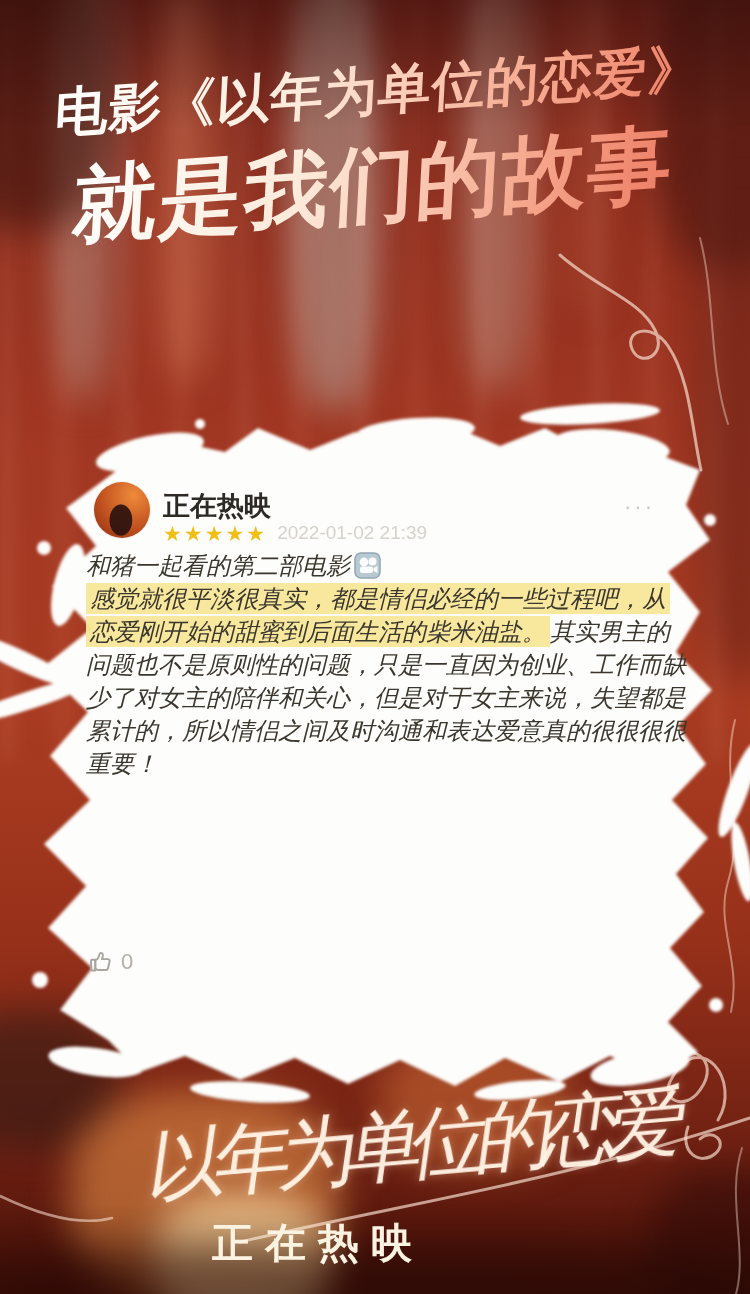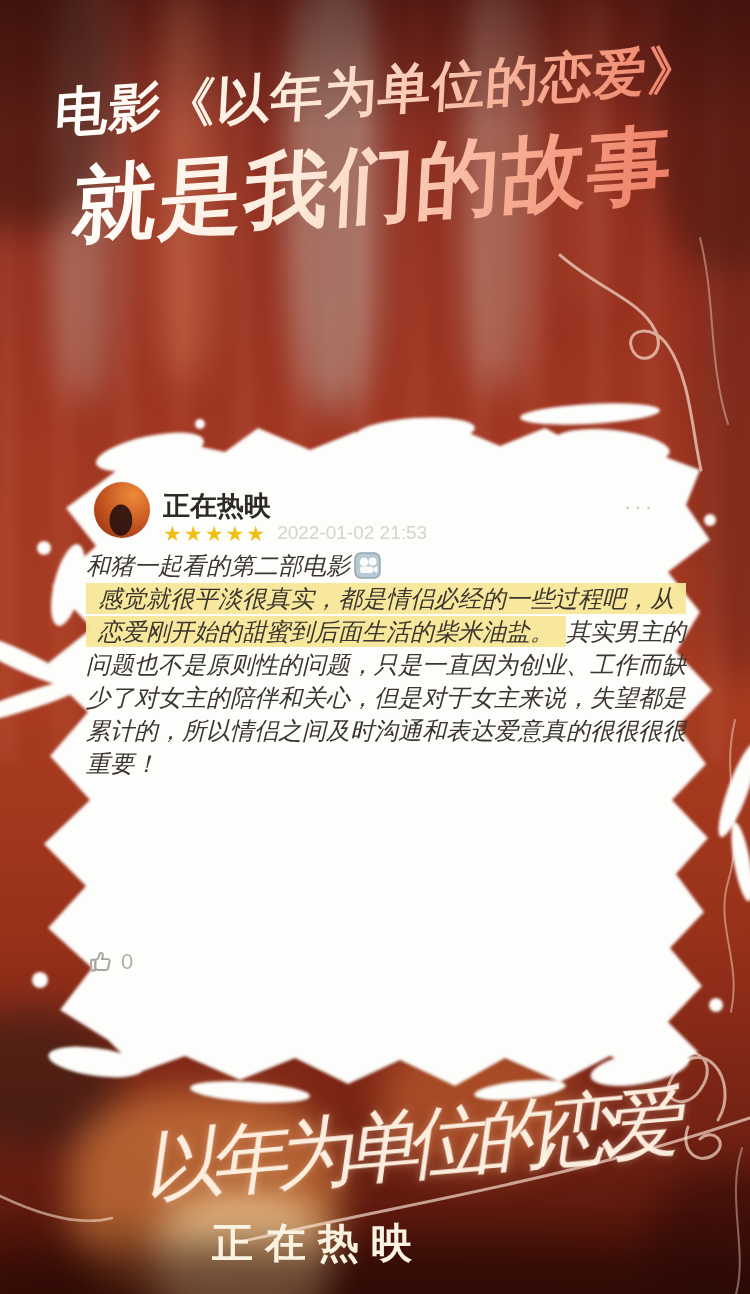--- a/index.html
+++ b/index.html
@@ -48,21 +48,21 @@
       radial-gradient(ellipse 19px 26px at 48% 68%,rgba(44,18,14,.92) 58%,rgba(44,18,14,0) 62%),
       radial-gradient(circle at 70% 24%,#ef8a3a 0%,#c2521f 55%,#8c2d12 100%);
     box-shadow:0 0 0 1px rgba(0,0,0,.06);}
   .username{position:absolute;left:163px;top:488px;font-size:27px;font-weight:700;color:#2d2a26;}
   .meta{position:absolute;left:163px;top:522px;display:flex;align-items:center;gap:10px;}
   .stars{font-size:21px;color:#f0bf16;letter-spacing:2px;line-height:1;}
   .timestamp{font-size:19px;color:#d6d2cc;}
   .more{position:absolute;left:624px;top:494px;font-size:22px;color:#c9c5c0;letter-spacing:3px;}
   .body{position:absolute;left:86px;top:549px;width:600px;font-size:24px;line-height:33px;color:#3b362e;font-style:italic;}
   .body p{margin:0;}
-  mark{background:rgba(247,231,152,.95);color:inherit;padding:2px 12px;
+  mark{background:rgba(247,231,152,.95);color:inherit;padding:2px 4px;
     -webkit-box-decoration-break:clone;box-decoration-break:clone;}
   .emoji-box{display:inline-block;width:27px;height:27px;vertical-align:-5px;margin-left:4px;}
   .like-row{position:absolute;left:88px;top:948px;display:flex;align-items:center;gap:6px;}
   .like-count{font-size:22px;color:#b3afa8;}
   
   .logo-script{position:absolute;left:148px;top:1090px;width:600px;
     font-size:78px;font-weight:400;letter-spacing:-12px;white-space:nowrap;
     transform:rotate(-5deg) skewX(-13deg);color:rgba(255,243,228,.96);
     font-family:"Liberation Serif","DejaVu Serif",serif;
     text-shadow:0 0 8px rgba(255,214,186,.35);}
@@ -140,21 +140,21 @@
 
   <div class="title-block">
     <div><span class="t-grad t1">电影《以年为单位的恋爱》</span></div>
     <div><span class="t-grad t2">就是我们的故事</span></div>
   </div>
 
   <div class="avatar"></div>
   <div class="username">正在热映</div>
   <div class="meta">
     <span class="stars">★★★★★</span>
-    <span class="timestamp">2022-01-02 21:53</span>
+    <span class="timestamp">2022-01-02 21:39</span>
   </div>
   <div class="more">···</div>
 
   <div class="body">
     <p><span>和猪一起看的第二部电影</span><span class="emoji-box"><svg width="27" height="27" viewBox="0 0 27 27">
             <rect x="1" y="1" width="25" height="25" rx="6" fill="#b9c9d2" stroke="#93a7b2" stroke-width="1.5"></rect>
             <circle cx="10" cy="10" r="4.4" fill="#ffffff" opacity=".95"></circle>
             <circle cx="18.5" cy="9.5" r="4" fill="#ffffff" opacity=".95"></circle>
             <rect x="6" y="14.5" width="13" height="6.5" rx="2.2" fill="#ffffff" opacity=".95"></rect>
             <path d="M19.5 16 l4 -2 v7 l-4 -2 z" fill="#ffffff" opacity=".95"></path>

